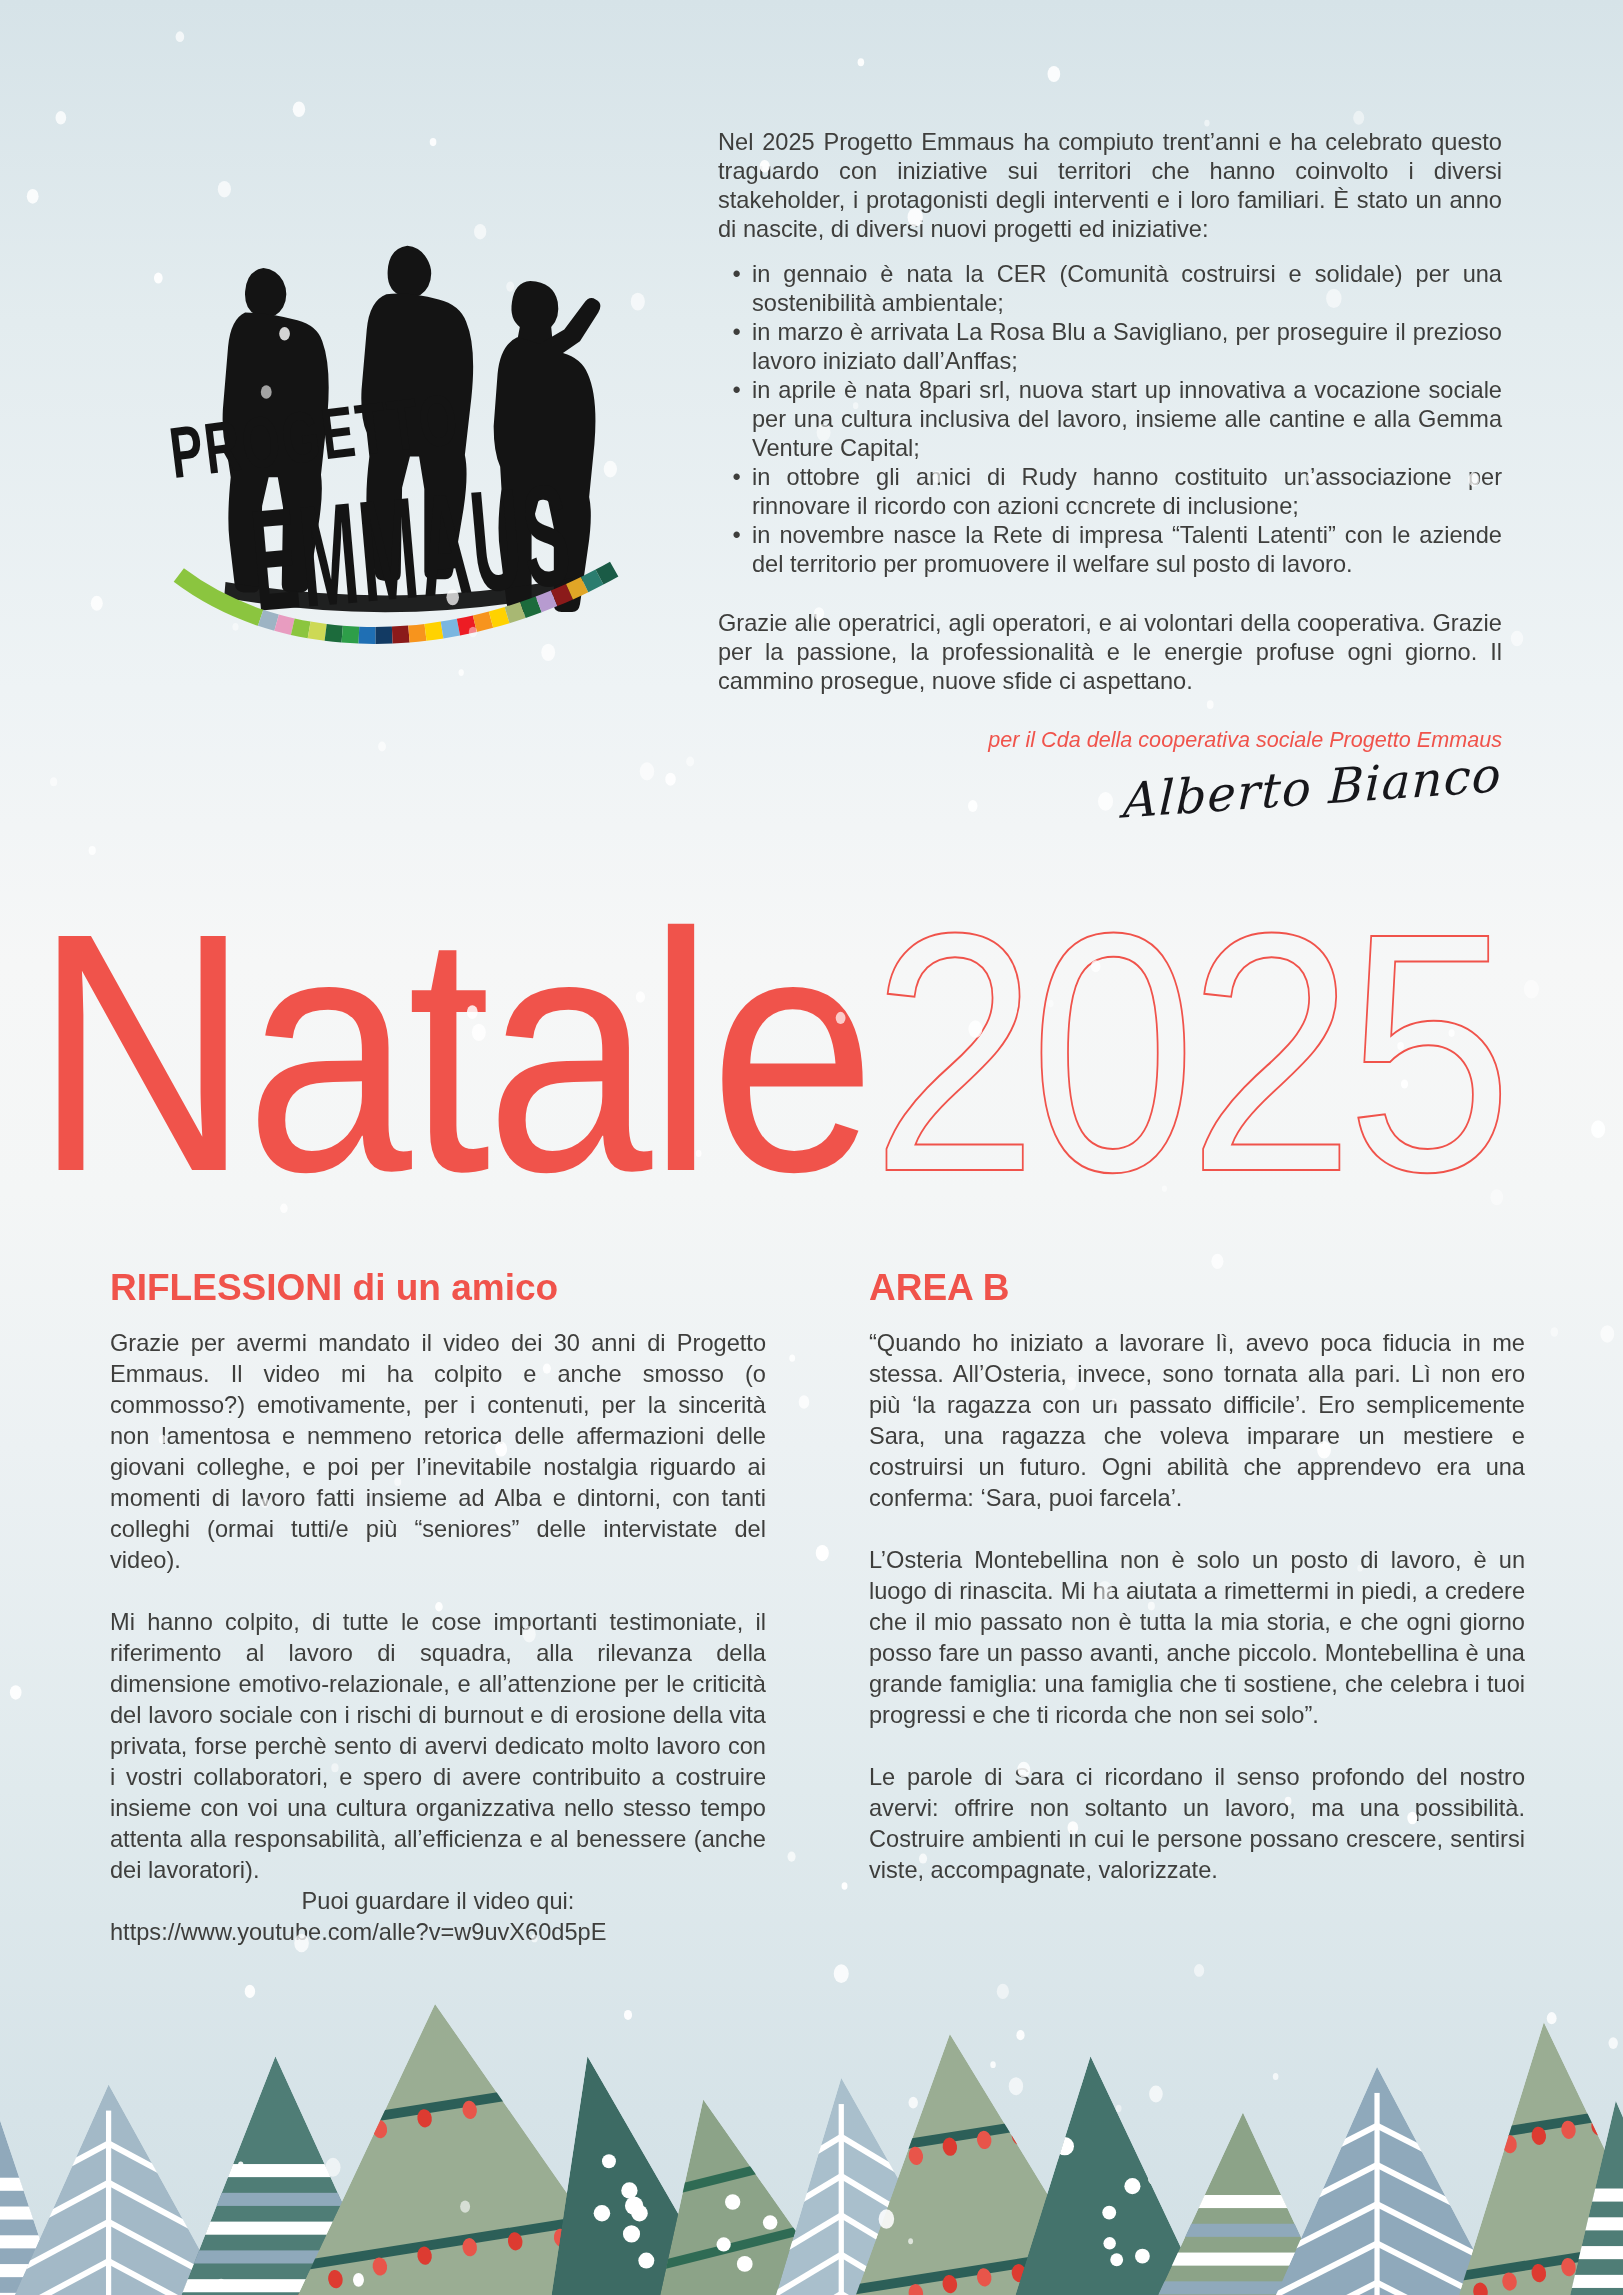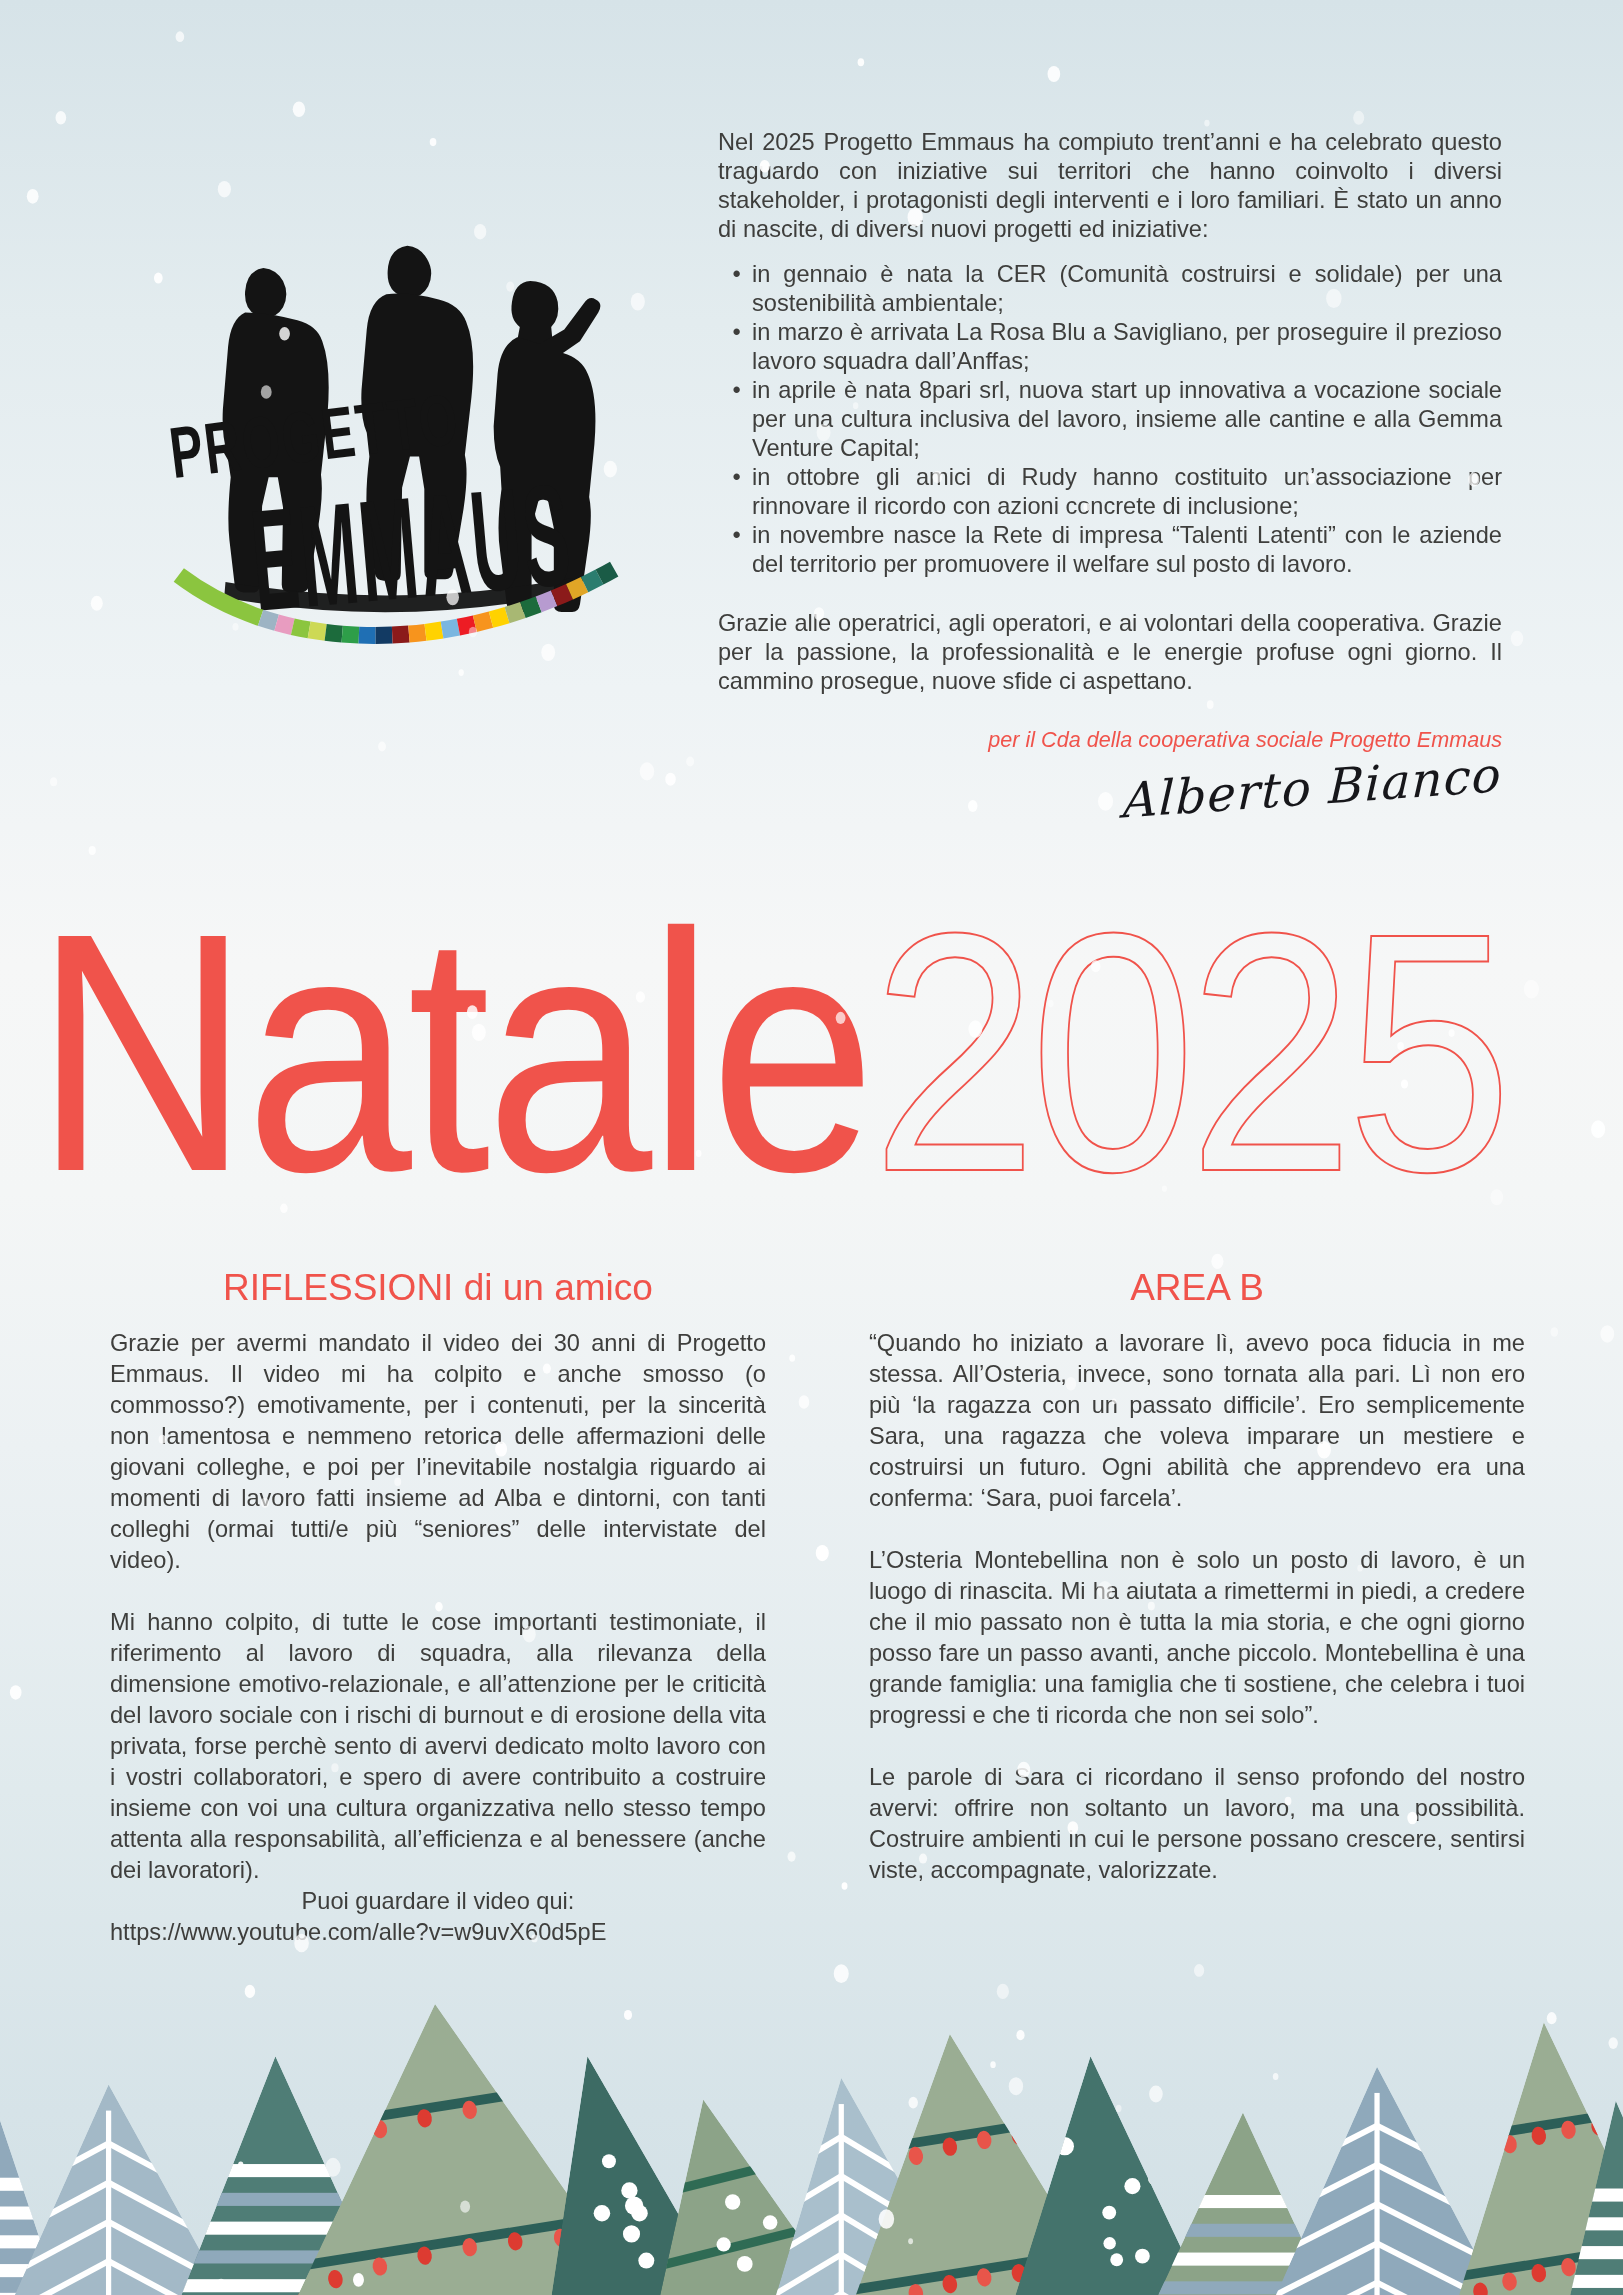--- a/index.html
+++ b/index.html
@@ -31,21 +31,21 @@
   
   .big-title{position:absolute;left:34px;top:882px;white-space:nowrap;font-size:340px;line-height:1;
     transform:scaleX(0.88);transform-origin:left top;letter-spacing:-5.2px;}
   .big-title .t-word{color:#f0534b;font-weight:400;}
   .big-title .t-year{color:transparent;-webkit-text-stroke:2px #f0534b;font-weight:400;letter-spacing:-9.2px;}
 
   
   .col{position:absolute;top:1268px;width:656px;font-size:23.6px;line-height:31px;text-align:justify;}
   .col-left{left:110px;}
   .col-right{left:869px;}
-  .col h2{margin:0 0 19.6px 0;font-size:37px;font-weight:400;color:#f0534b;letter-spacing:0;line-height:1.1;text-align:center;}
+  .col h2{margin:0 0 19.6px 0;font-size:37px;font-weight:700;color:#f0534b;letter-spacing:0;line-height:1.1;text-align:left;}
   .col p{margin:0 0 31px 0;}
   .col p.tight{margin:0;}
 </style>
 </head>
 <body>
 <div class="page">
 
   <div class="content">
 
     <div class="logo">
@@ -90,21 +90,21 @@
           <path d="M28 40 C 200 170, 470 160, 700 28" pathLength="1000" fill="none" stroke="#e0a526" stroke-width="26" stroke-dasharray="36 1000" stroke-dashoffset="-884"></path>
           <path d="M28 40 C 200 170, 470 160, 700 28" pathLength="1000" fill="none" stroke="#2b7d6f" stroke-width="26" stroke-dasharray="36 1000" stroke-dashoffset="-920"></path>
           <path d="M28 40 C 200 170, 470 160, 700 28" pathLength="1000" fill="none" stroke="#1a5b46" stroke-width="26" stroke-dasharray="36 1000" stroke-dashoffset="-956"></path>
         </svg>
     </div>
 
     <div class="header-text">
       <p>Nel 2025 Progetto Emmaus ha compiuto trent’anni e ha celebrato questo traguardo con iniziative sui territori che hanno coinvolto i diversi stakeholder, i protagonisti degli interventi e i loro familiari. È stato un anno di nascite, di diversi nuovi progetti ed iniziative:</p>
       <ul class="bullets">
         <li><span class="dot">•</span><span>in gennaio è nata la CER (Comunità costruirsi e solidale) per una sostenibilità ambientale;</span></li>
-        <li><span class="dot">•</span><span>in marzo è arrivata La Rosa Blu a Savigliano, per proseguire il prezioso lavoro squadra dall’Anffas;</span></li>
+        <li><span class="dot">•</span><span>in marzo è arrivata La Rosa Blu a Savigliano, per proseguire il prezioso lavoro iniziato dall’Anffas;</span></li>
         <li><span class="dot">•</span><span>in aprile è nata 8pari srl, nuova start up innovativa a vocazione sociale per una cultura inclusiva del lavoro, insieme alle cantine e alla Gemma Venture Capital;</span></li>
         <li><span class="dot">•</span><span>in ottobre gli amici di Rudy hanno costituito un’associazione per rinnovare il ricordo con azioni concrete di inclusione;</span></li>
         <li><span class="dot">•</span><span>in novembre nasce la Rete di impresa “Talenti Latenti” con le aziende del territorio per promuovere il welfare sul posto di lavoro.</span></li>
       </ul>
       <p class="thanks">Grazie alle operatrici, agli operatori, e ai volontari della cooperativa. Grazie per la passione, la professionalità e le energie profuse ogni giorno. Il cammino prosegue, nuove sfide ci aspettano.</p>
       <p class="attribution">per il Cda della cooperativa sociale Progetto Emmaus</p>
       <div class="signature">Alberto Bianco</div>
     </div>
 
     <div class="big-title"><span class="t-word">Natale</span><span class="t-year">2025</span></div>

